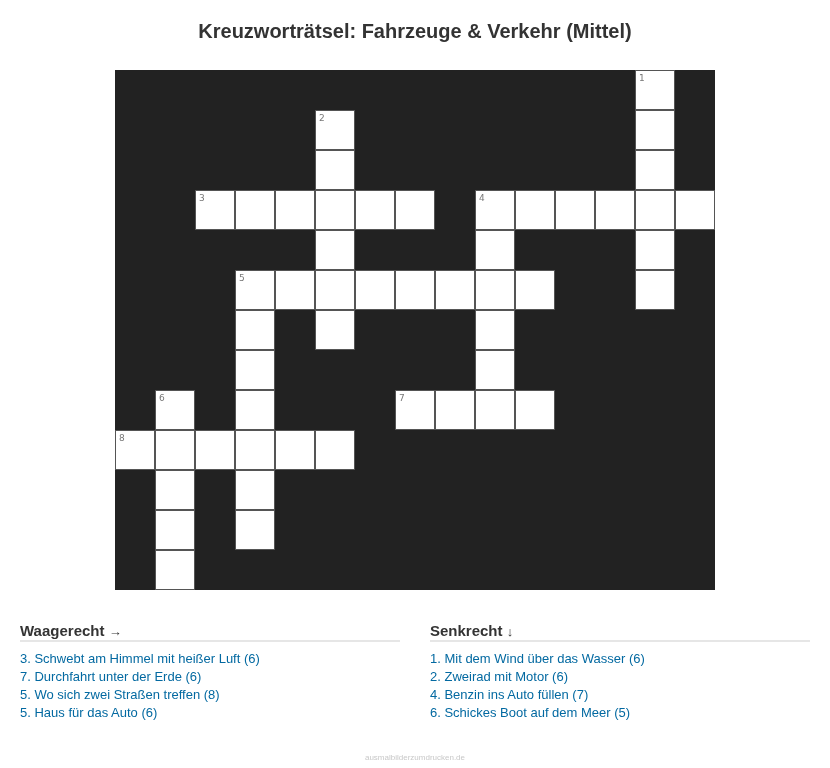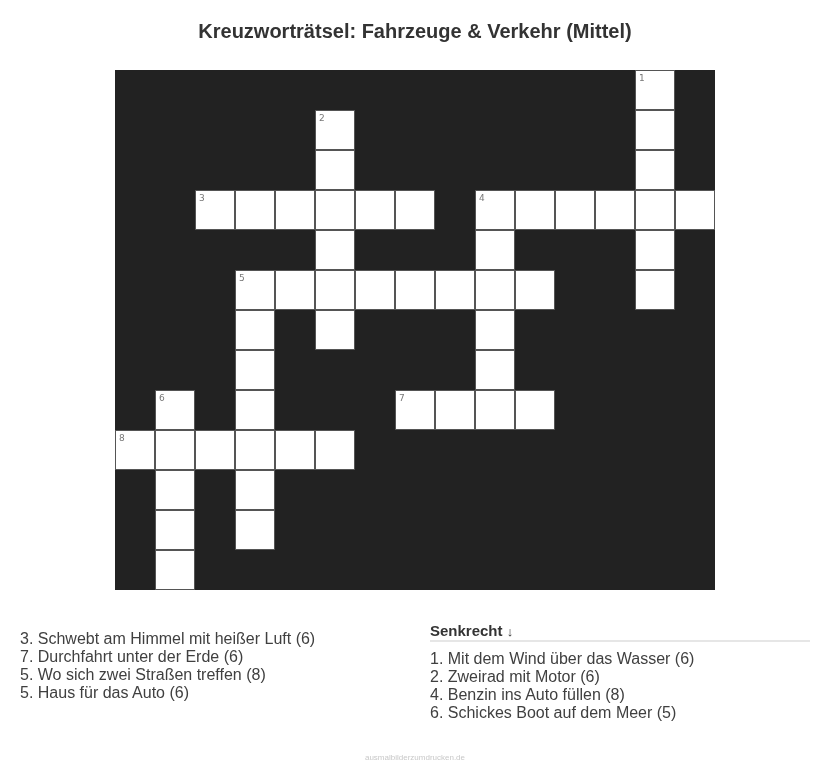--- a/index.html
+++ b/index.html
@@ -7,21 +7,21 @@
   .title { position: absolute; left: 0; top: 20px; width: 830px; text-align: center; font-size: 20px; font-weight: bold; color: #333; }
   .grid { position: absolute; left: 115px; top: 70px; width: 600px; height: 520px; background: #222222; }
   .cell { position: absolute; width: 40px; height: 40px; box-sizing: border-box; background: #ffffff; border: 1px solid #555555; }
   .cell .num { position: absolute; left: 3px; top: 2px; font-size: 9px; color: #777; font-family: "DejaVu Sans", sans-serif; }
   .clues { position: absolute; top: 622px; width: 380px; }
   .clues.across { left: 20px; }
   .clues.down { left: 430px; }
   .clues h3 { margin: 0; font-size: 15px; font-weight: bold; color: #333; border-bottom: 2px solid #e6e6e6; padding-bottom: 1px; height: 17px; }
   .clues h3 .arrow { font-weight: normal; font-size: 13px; }
   .clues ul { list-style: none; margin: 8px 0 0 0; padding: 0; }
-  .clues li { font-size: 16px; line-height: 18px; color: #404040; }
+  .clues li { font-size: 13px; line-height: 18px; color: #0369a1; }
   .footer { position: absolute; left: 0; top: 753px; width: 830px; text-align: center; font-size: 8px; color: #c8c8c8; }
 </style>
 </head>
 <body>
 
 <div class="title">Kreuzworträtsel: Fahrzeuge &amp; Verkehr (Mittel)</div>
 
 <div class="grid" id="grid" style="background: rgb(34, 34, 34);">
     <div class="cell" style="left: 520px; top: 0px; background: rgb(255, 255, 255); border-color: rgb(85, 85, 85);">
       <span class="num">1</span>
@@ -86,31 +86,32 @@
     <div class="cell" style="left: 400px; top: 320px; background: rgb(255, 255, 255); border-color: rgb(85, 85, 85);"></div>
     <div class="cell" style="left: 0px; top: 360px; background: rgb(255, 255, 255); border-color: rgb(85, 85, 85);">
       <span class="num">8</span>
     </div>
     <div class="cell" style="left: 80px; top: 360px; background: rgb(255, 255, 255); border-color: rgb(85, 85, 85);"></div>
     <div class="cell" style="left: 160px; top: 360px; background: rgb(255, 255, 255); border-color: rgb(85, 85, 85);"></div>
     <div class="cell" style="left: 200px; top: 360px; background: rgb(255, 255, 255); border-color: rgb(85, 85, 85);"></div>
   </div>
 
 <div class="clues across">
+  <h3><span>Waagerecht</span> <span class="arrow">→</span></h3>
   <ul>
     <li>3. Schwebt am Himmel mit heißer Luft (6)</li>
     <li>7. Durchfahrt unter der Erde (6)</li>
     <li>5. Wo sich zwei Straßen treffen (8)</li>
     <li>5. Haus für das Auto (6)</li>
   </ul>
 </div>
 
 <div class="clues down">
   <h3><span>Senkrecht</span> <span class="arrow">↓</span></h3>
   <ul>
     <li>1. Mit dem Wind über das Wasser (6)</li>
     <li>2. Zweirad mit Motor (6)</li>
-    <li>4. Benzin ins Auto füllen (8)</li>
+    <li>4. Benzin ins Auto füllen (7)</li>
     <li>6. Schickes Boot auf dem Meer (5)</li>
   </ul>
 </div>
 
 <div class="footer">ausmalbilderzumdrucken.de</div>
 
 </body></html>

